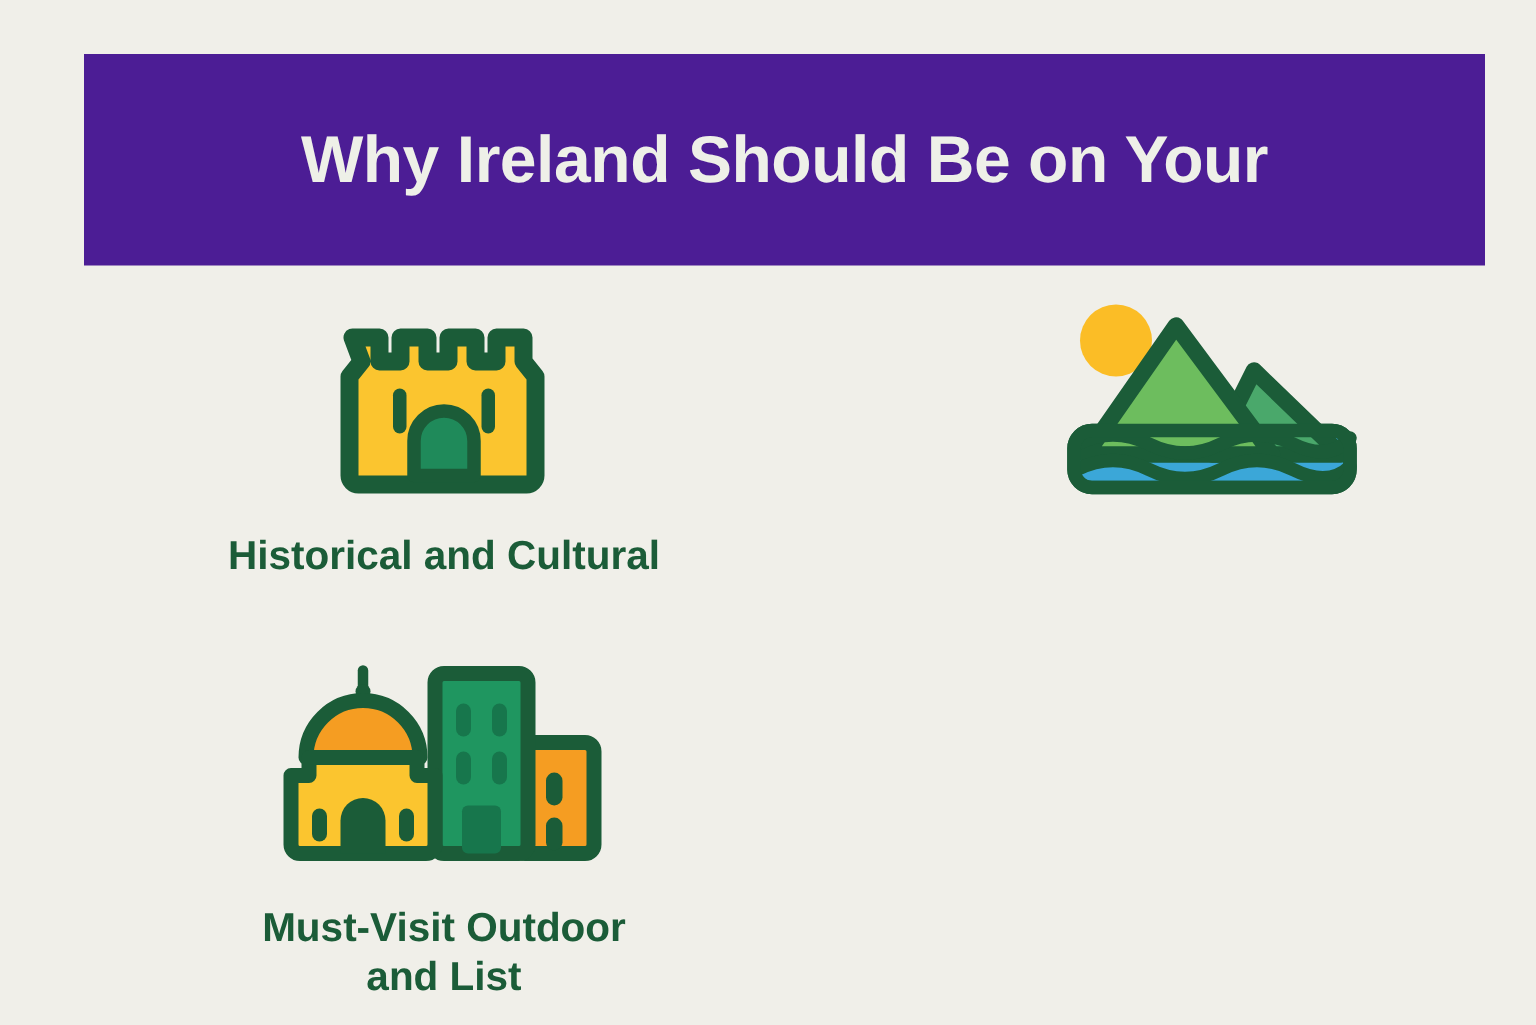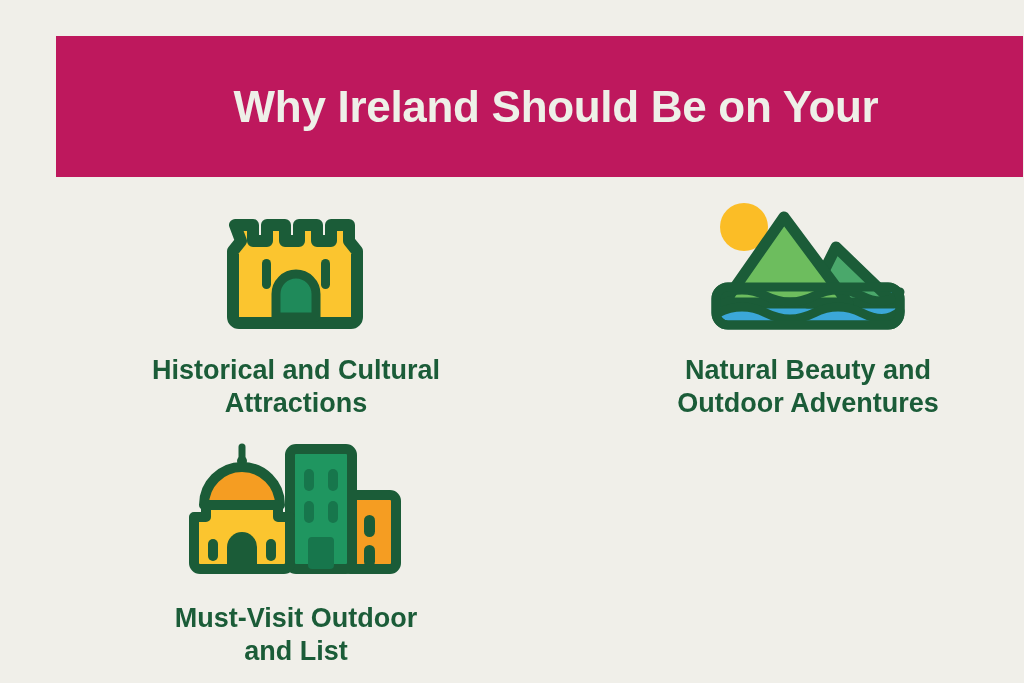--- a/index.html
+++ b/index.html
@@ -21,26 +21,25 @@
     box-sizing: border-box;
   }
 
   
   #header-banner {
     position: absolute;
     left: 56px;
     top: 36px;
     width: 934px;
     height: 141px;
-    background: #be185d;
+    background: #4c1d95;
     display: flex;
     flex-direction: column;
     align-items: center;
     justify-content: center;
-    padding-left: 33px;
   }
   .title-line {
     color: #eef0e8;
     font-family: "Liberation Sans", sans-serif;
     font-weight: bold;
     font-size: 44px;
     line-height: 51px;
     letter-spacing: -0.3px;
     white-space: nowrap;
     text-align: center;
@@ -110,45 +109,40 @@
 
           <rect x="41" y="64" width="9" height="30" rx="4.5" fill="#1b5c38"></rect>
 
           <rect x="100" y="64" width="9" height="30" rx="4.5" fill="#1b5c38"></rect>
 
           <path d="M55 122 v-23 a20 20 0 0 1 40 0 v23 z" fill="#1f8a5a" stroke="#1b5c38" stroke-width="9" stroke-linejoin="round"></path>
         </svg>
       </div>
       <div class="feature-label">
         <span>Historical and Cultural</span><br>
-        <span>Attractions</span>
       </div>
     </div>
 
     <div class="feature-cell cell-2">
       <div class="feature-icon">
         <svg width="200" height="140" viewBox="0 0 200 140">
 
           <circle cx="36" cy="32" r="24" fill="#fbbd26"></circle>
 
           <rect x="8" y="92" width="184" height="38" rx="12" fill="#3ba7d8" stroke="#1b5c38" stroke-width="9"></rect>
 
           <path d="M100 108 L128 52 L186 108 z" fill="#4aa86b" stroke="#1b5c38" stroke-width="11" stroke-linejoin="round"></path>
 
           <path d="M16 108 L76 22 L140 108 z" fill="#6dbd5e" stroke="#1b5c38" stroke-width="11" stroke-linejoin="round"></path>
 
           <path d="M10 101 q24 -12 48 0 t48 0 t48 0 t38 -4" fill="none" stroke="#1b5c38" stroke-width="9" stroke-linecap="round"></path>
           <path d="M10 118 q24 -12 48 0 t48 0 t48 0 t38 -2" fill="none" stroke="#1b5c38" stroke-width="9" stroke-linecap="round"></path>
 
           <rect x="8" y="92" width="184" height="38" rx="12" fill="none" stroke="#1b5c38" stroke-width="9"></rect>
         </svg>
-      </div>
-      <div class="feature-label">
-        <span>Natural Beauty and</span><br>
-        <span>Outdoor Adventures</span>
       </div>
     </div>
 
 
     <div class="feature-cell cell-4">
       <div class="feature-icon">
         <svg width="220" height="140" viewBox="0 0 220 140">
 
           <rect x="158" y="56" width="52" height="74" rx="6" fill="#f59d22" stroke="#1b5c38" stroke-width="10"></rect>
           <rect x="178" y="76" width="11" height="22" rx="5.5" fill="#1b5c38"></rect>

